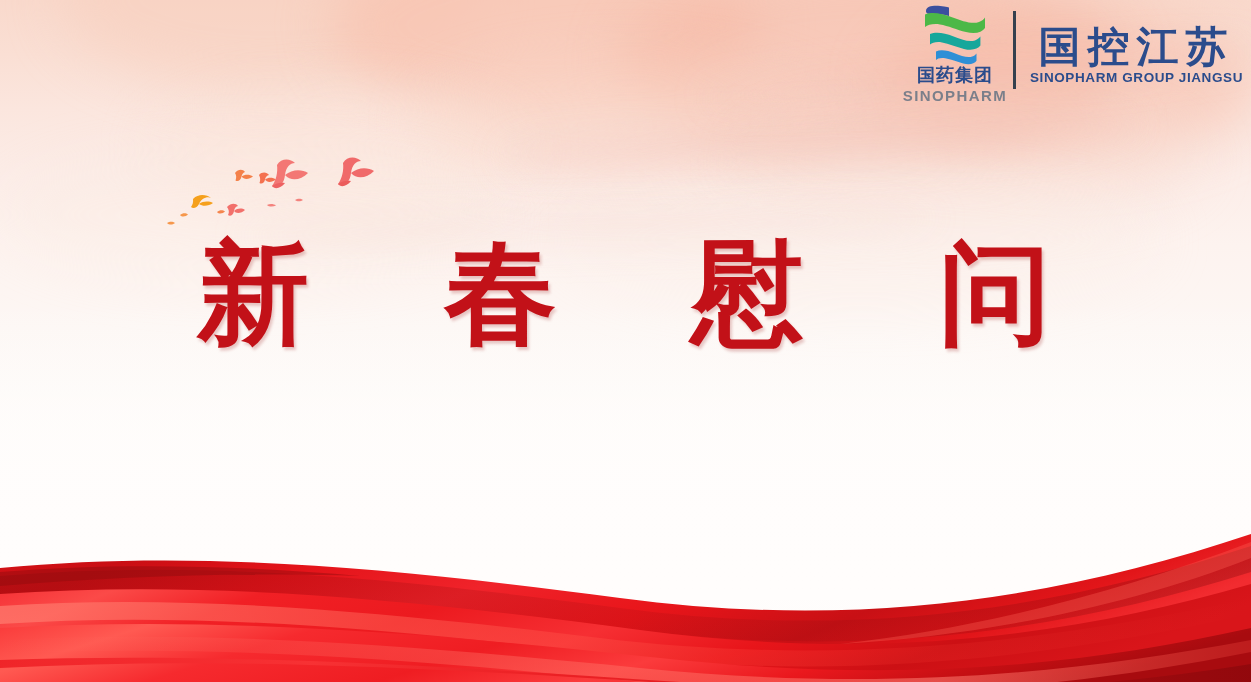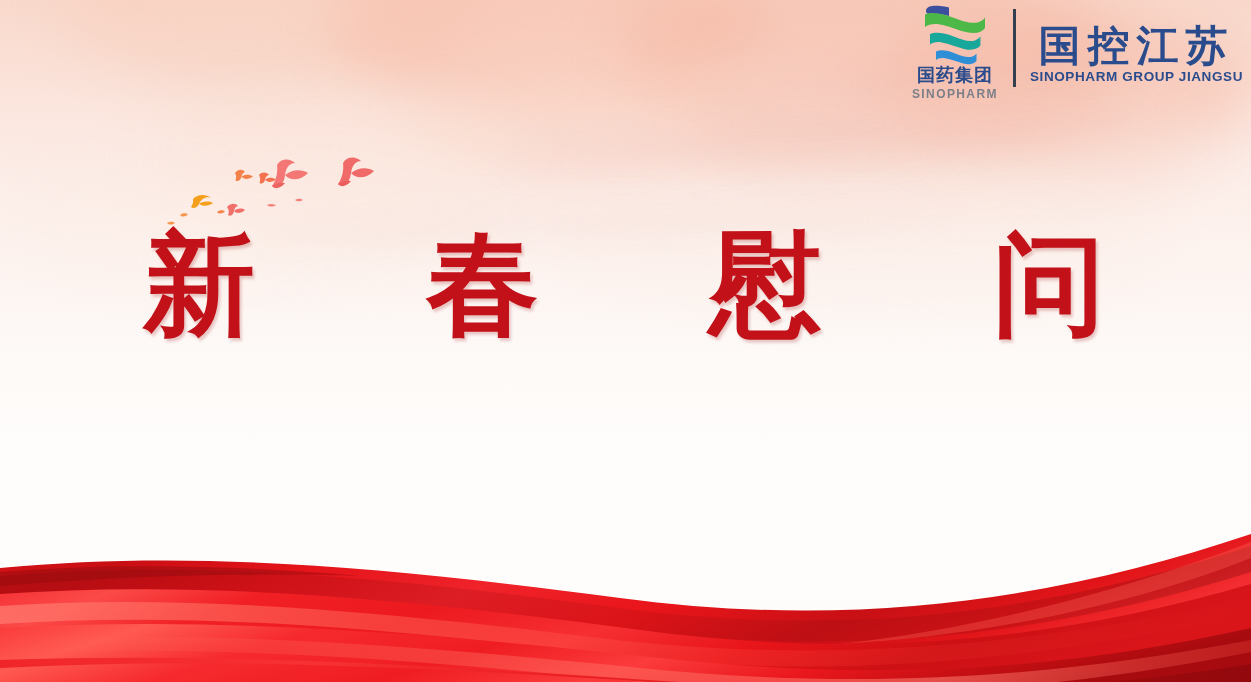--- a/index.html
+++ b/index.html
@@ -30,35 +30,35 @@
   .s2{left:240px;top:210px;width:700px;height:34px;background:rgba(243,203,195,.22);transform:rotate(-1.5deg);}
   .s3{left:700px;top:60px;width:560px;height:30px;background:rgba(240,190,178,.26);transform:rotate(-5deg);}
   .fade-white{position:absolute;left:0;right:0;top:300px;height:300px;
     background:linear-gradient(180deg,rgba(255,253,252,0) 0%,rgba(255,253,252,.85) 55%,#FFFDFC 100%);}
 
   
   .logo-block{position:absolute;right:8px;top:4px;display:flex;align-items:center;gap:0px;}
   .logo-left{display:flex;flex-direction:column;align-items:center;width:100px;}
   .mark{width:78px;height:62px;}
   .logo-cn{font-size:18px;font-weight:bold;color:#2B4C8C;letter-spacing:1px;line-height:1.05;}
-  .logo-en{font-size:12px;font-weight:bold;color:#7B7F8A;letter-spacing:1.4px;margin-top:2px;}
+  .logo-en{font-size:15px;font-weight:bold;color:#7B7F8A;letter-spacing:1.4px;margin-top:2px;}
   .divider{width:3px;height:78px;background:#35404E;margin:0 14px 8px 8px;}
   .logo-right{display:flex;flex-direction:column;align-items:center;padding-top:4px;}
   .jiangsu-cn{font-size:42px;font-weight:bold;color:#2B4C8C;letter-spacing:7px;line-height:1;}
   .jiangsu-en{font-size:13.5px;font-weight:bold;color:#2B4C8C;letter-spacing:.6px;margin-top:2px;}
 
   
   .birds{position:absolute;left:155px;top:155px;width:230px;height:90px;}
 
   
   .title{
     position:absolute;left:0;right:3px;top:228px;text-align:center;
     font-size:112px;font-weight:bold;color:#C21118;letter-spacing:52px;
     text-indent:52px;line-height:1.18;
-    font-family:Liberation Mono, monospace;
+    font-family:Liberation Sans, sans-serif;
     text-shadow:2px 3px 3px rgba(150,20,20,.22);
     white-space:nowrap;
   }
 
   
   .ribbon{position:absolute;left:0;bottom:0;width:1251px;height:150px;}
 </style>
 </head>
 <body>
 

